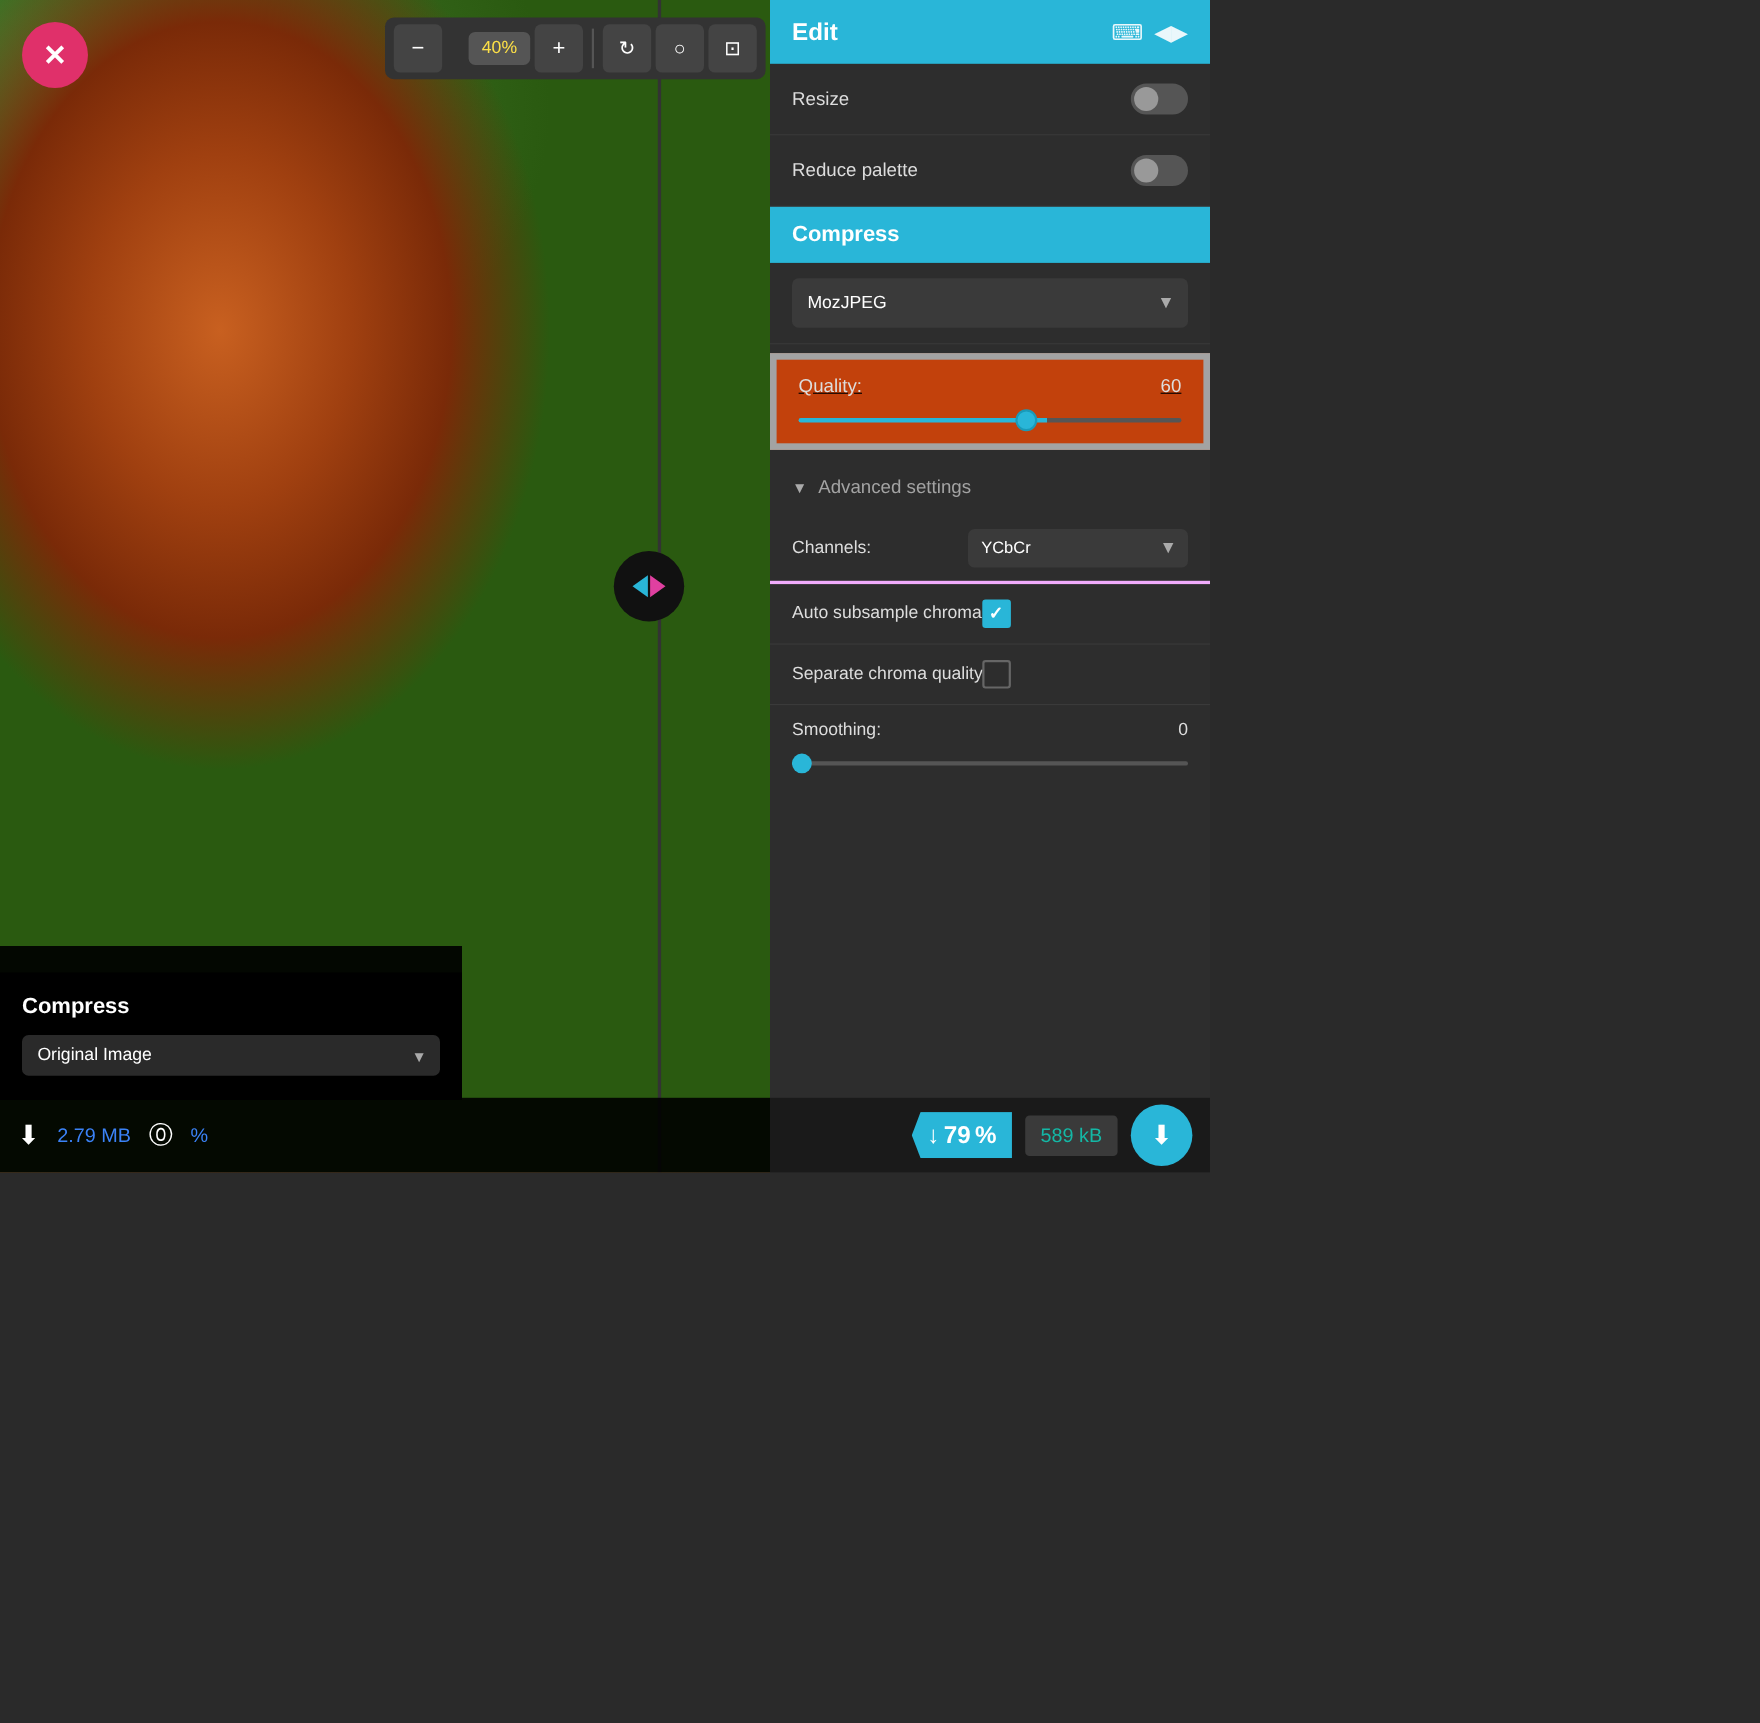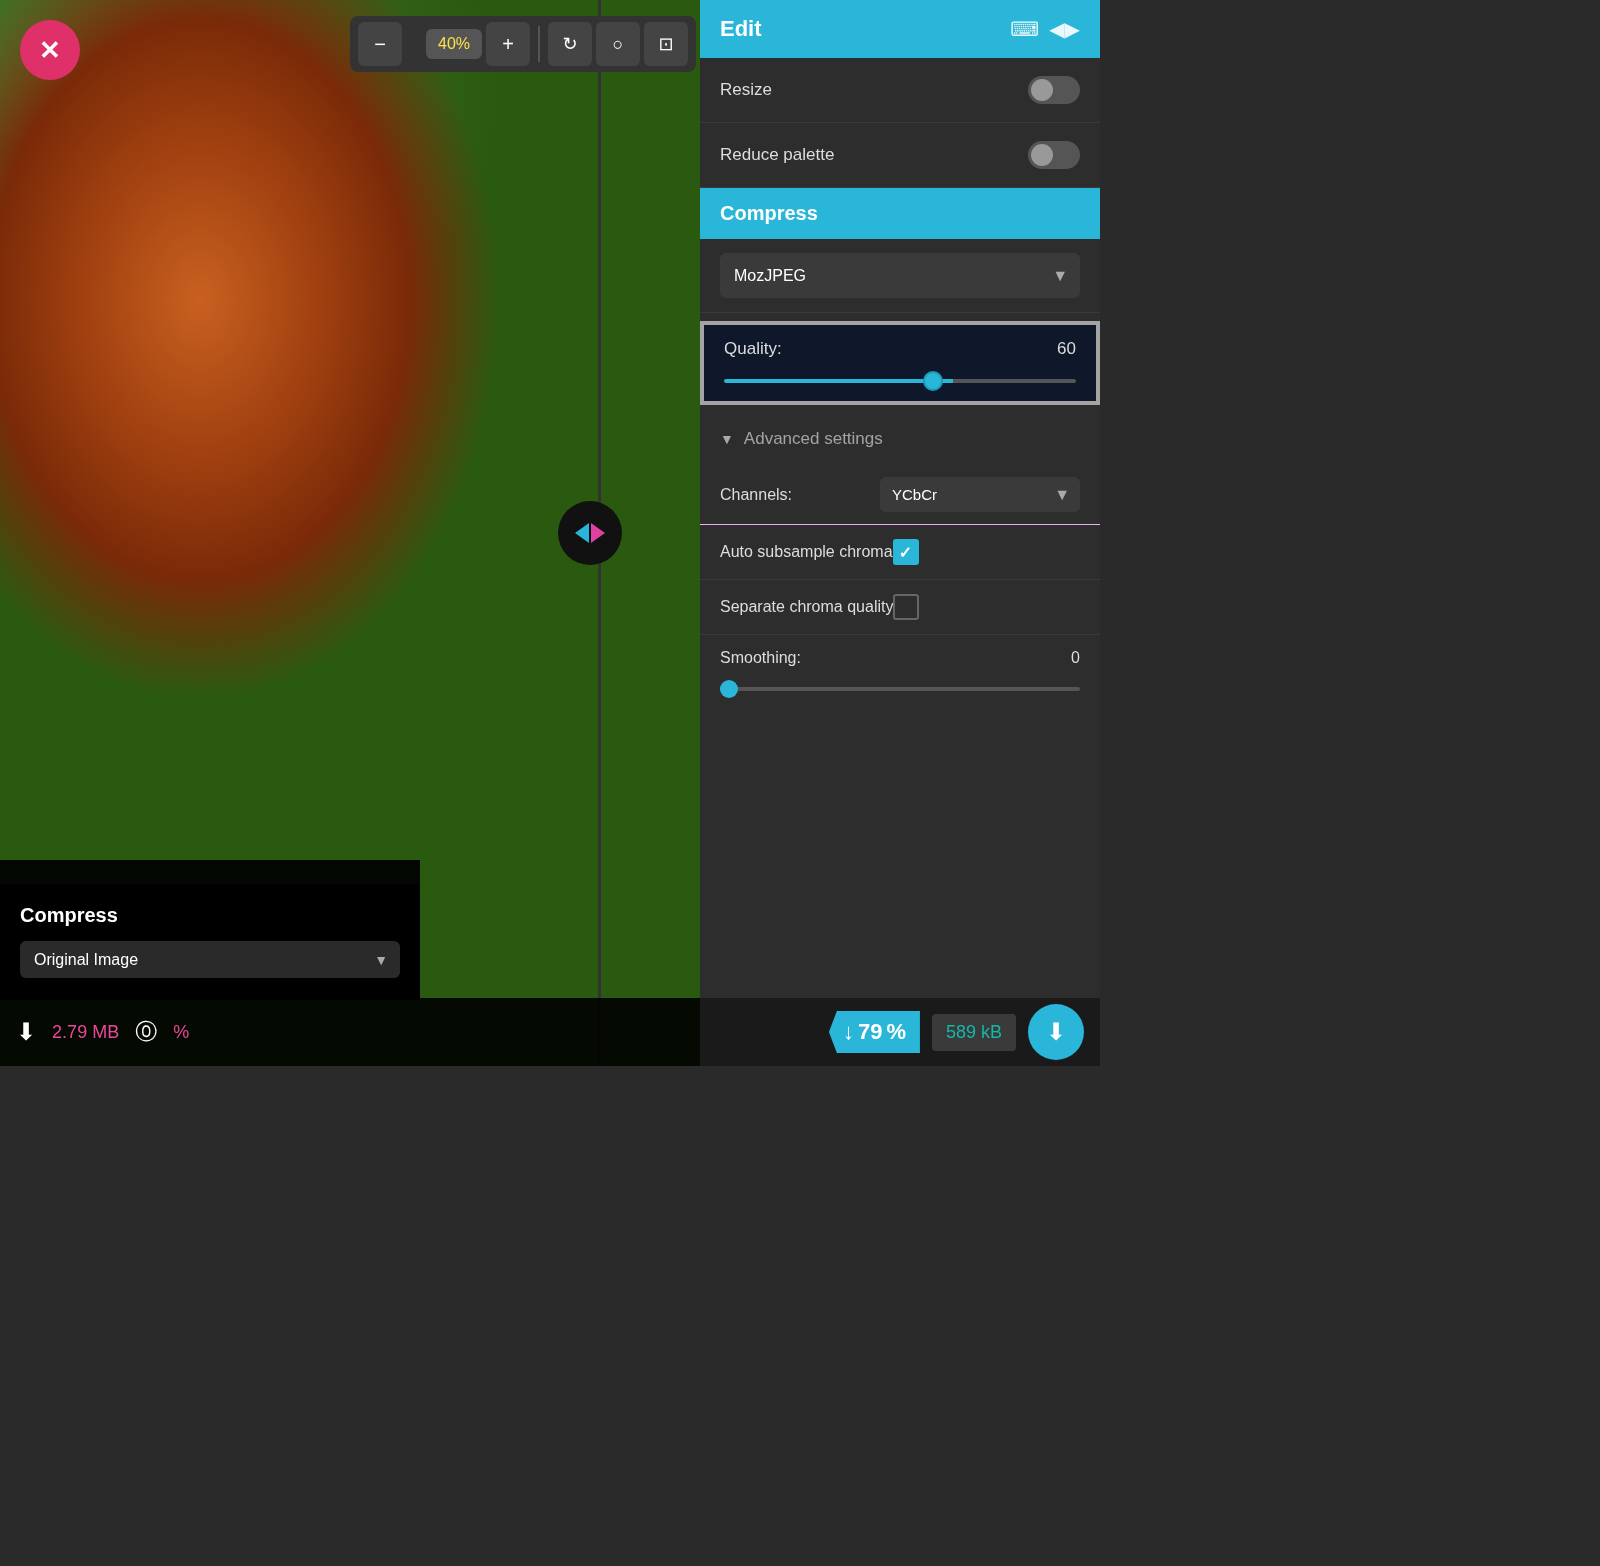--- a/index.html
+++ b/index.html
@@ -196,21 +196,21 @@
       align-items: center;
       padding: 0 16px;
       gap: 16px;
       z-index: 25;
     }
     .status-icon {
       color: white;
       font-size: 24px;
     }
     .status-size {
-      color: #ec4899;
+      color: #3b82f6;
       font-size: 18px;
       font-weight: 500;
     }
 
     
     .right-panel {
       position: absolute;
       top: 0;
       right: 0;
       width: 400px;
@@ -293,23 +293,24 @@
 
     
     .codec-select-wrapper {
       padding: 14px 20px;
       border-bottom: 1px solid #3a3a3a;
     }
 
     
     .quality-row {
       padding: 14px 20px;
-      border: 4px solid #a3a3a3;
+      border: 6px solid #a3a3a3;
       margin: 8px 0;
-      background: #0f172a;
+      background: #c2410c;
+      text-decoration: underline;
     }
     .quality-top {
       display: flex;
       justify-content: space-between;
       align-items: center;
       margin-bottom: 10px;
     }
     .quality-label {
       color: #ddd;
       font-size: 17px;
@@ -354,21 +355,21 @@
       color: #a3a3a3;
       font-size: 17px;
     }
 
     
     .channels-row {
       display: flex;
       align-items: center;
       justify-content: space-between;
       padding: 12px 20px;
-      border-bottom: 1px solid #f0abfc;
+      border-bottom: 3px solid #f0abfc;
     }
     .channels-label {
       color: #ddd;
       font-size: 16px;
     }
     .channels-select-wrapper {
       position: relative;
       width: 200px;
     }
     .channels-select {

